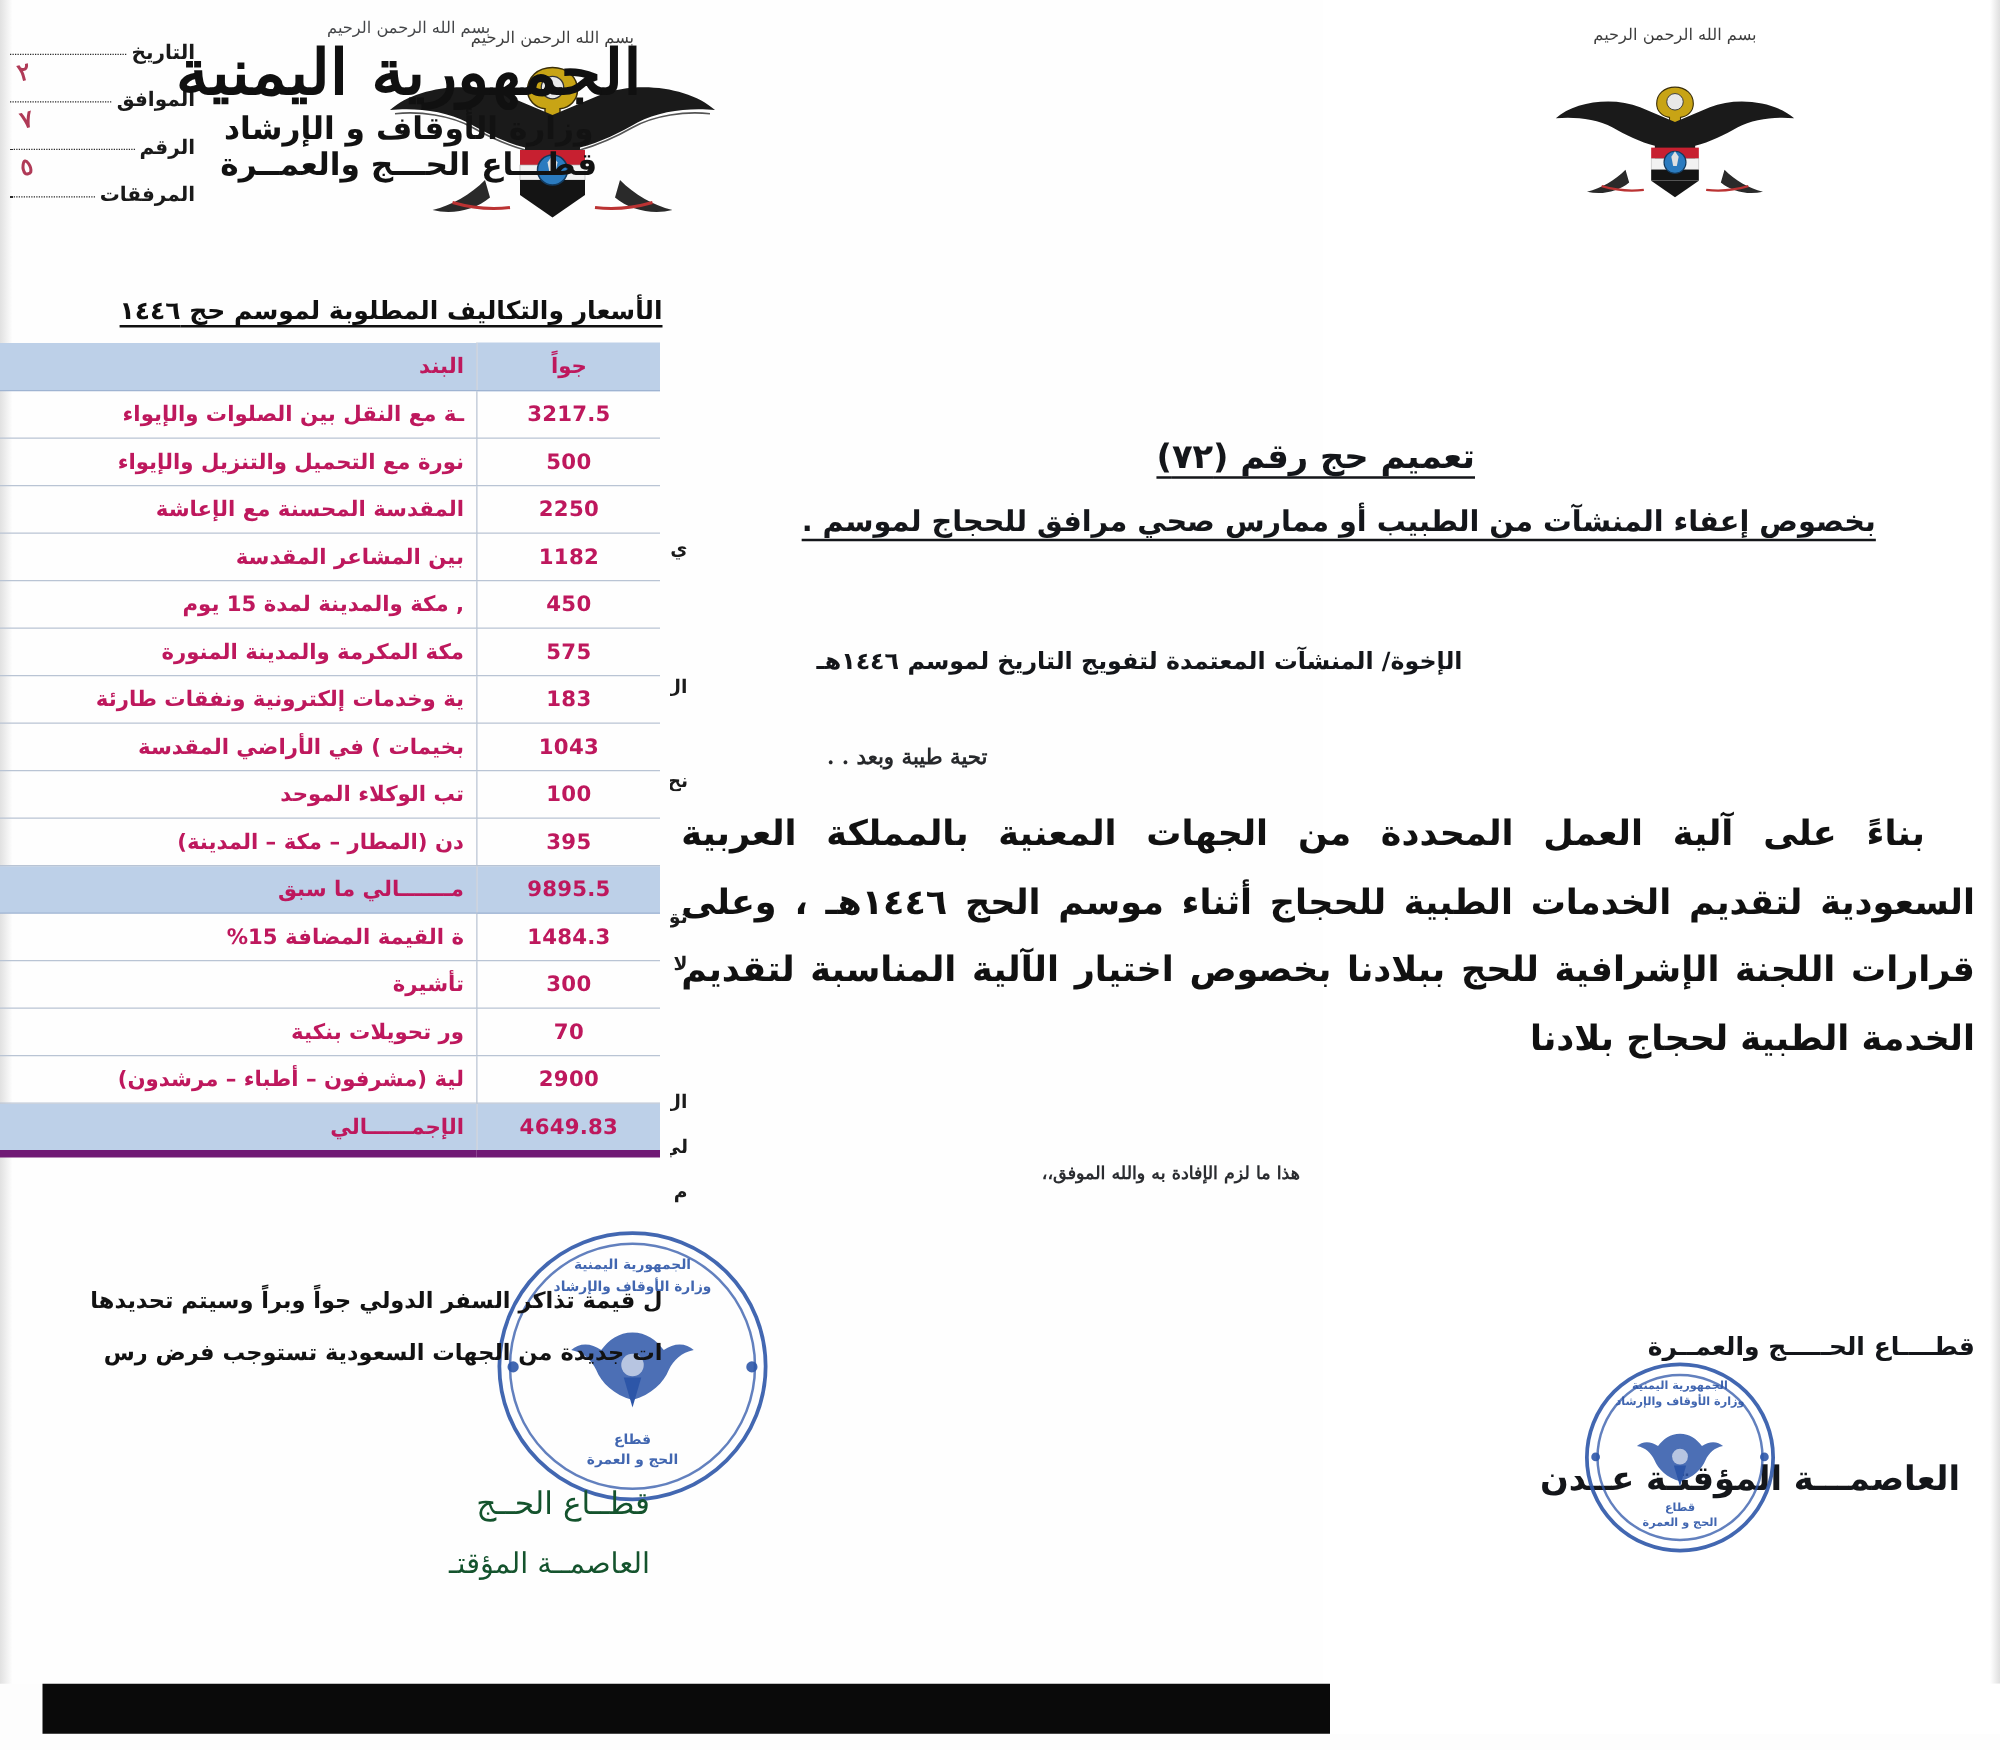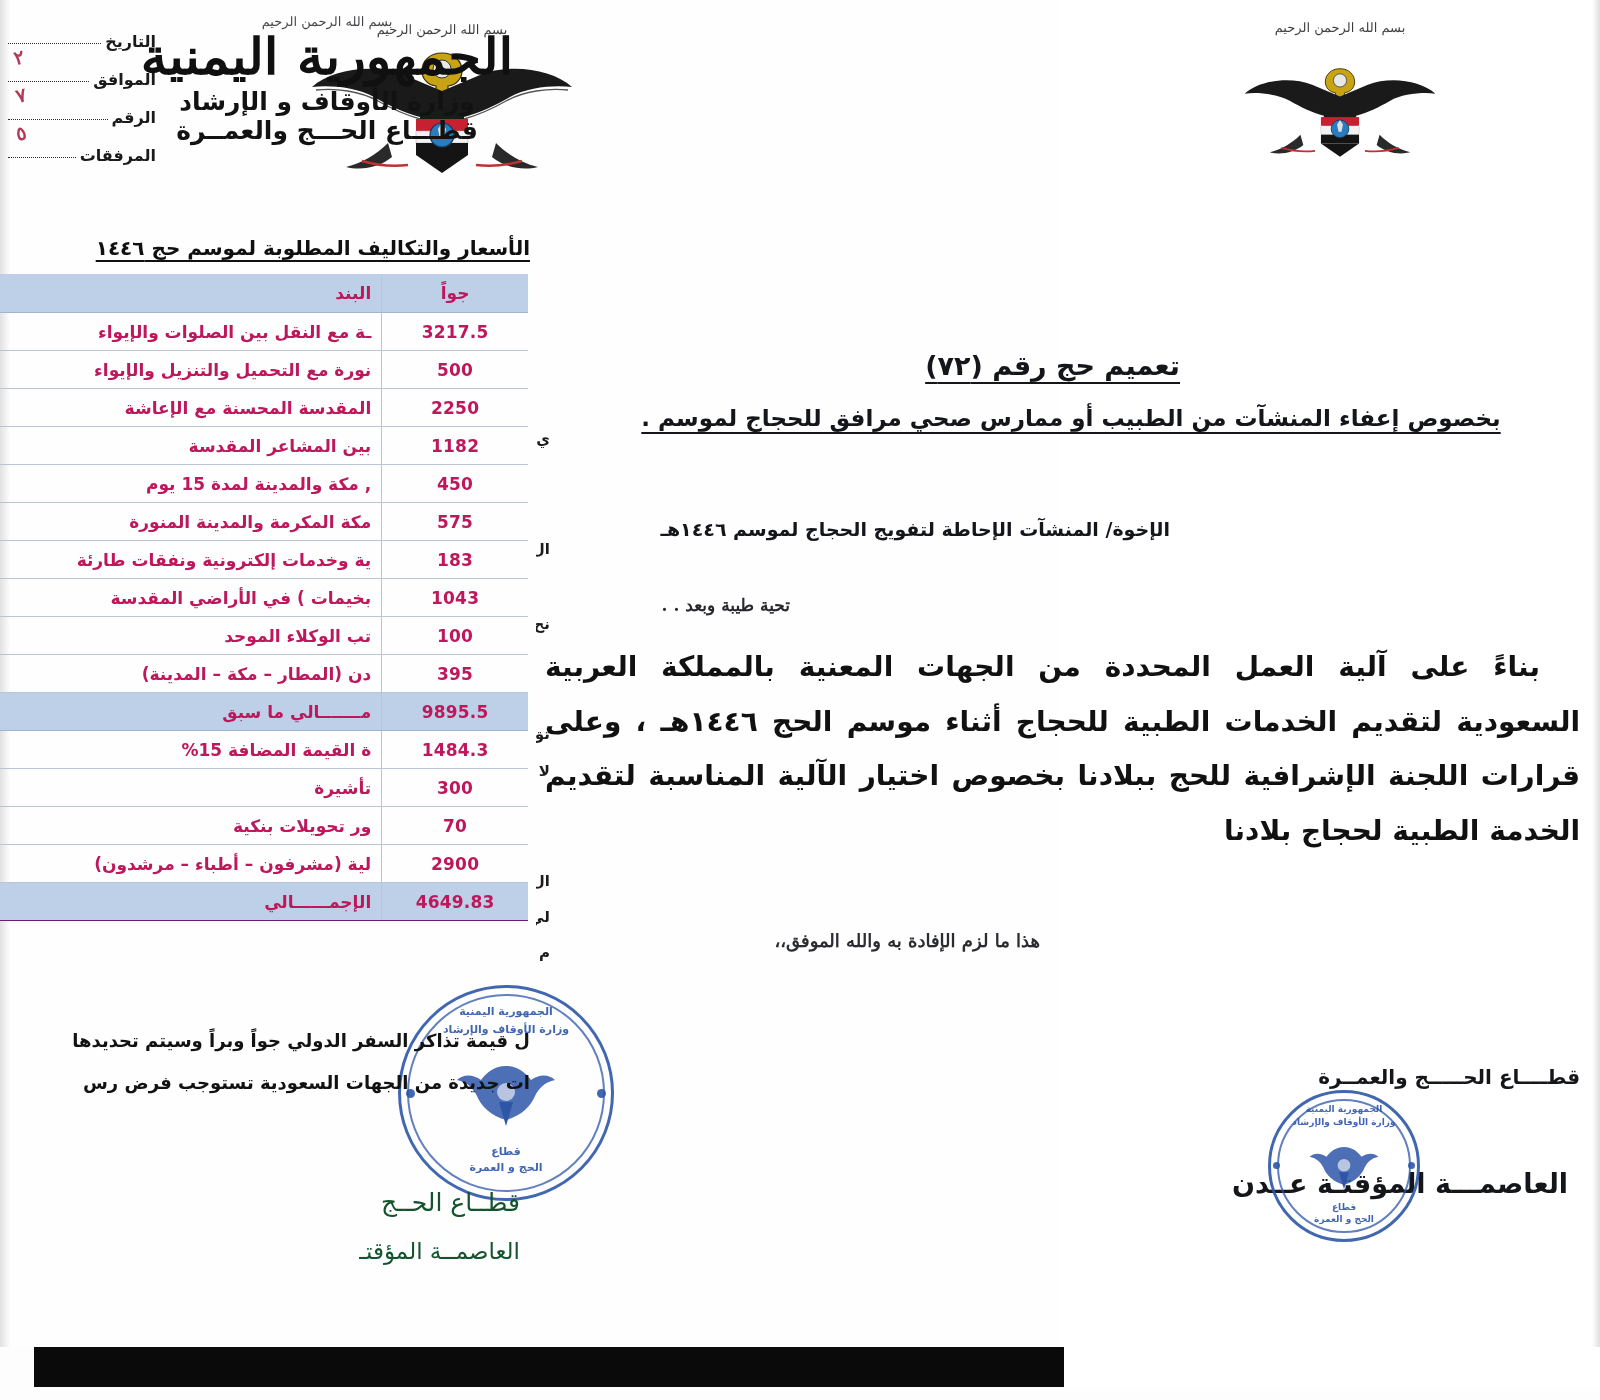--- a/index.html
+++ b/index.html
@@ -55,21 +55,21 @@
   .addressee{position:absolute;right:430px;top:518px;font-size:19px;font-weight:700;
              direction:rtl;letter-spacing:-.4px;}
   .greeting{position:absolute;right:810px;top:595px;font-size:17px;direction:rtl;
             font-family:"DejaVu Serif",serif;font-weight:600;letter-spacing:-.3px;opacity:.92;}
 
   .para{position:absolute;direction:rtl;text-align:justify;font-size:28px;font-weight:700;
         line-height:1.95;letter-spacing:-.5px;color:#111;}
   #para1{right:20px;top:640px;width:1035px;text-indent:40px;}
   #para2{right:20px;top:770px;width:1035px;text-indent:40px;}
 
-  .closing{position:absolute;right:560px;top:930px;font-size:18px;direction:rtl;
+  .closing{position:absolute;right:560px;top:930px;font-size:14px;direction:rtl;
            font-family:"DejaVu Serif",serif;font-weight:600;letter-spacing:-.2px;opacity:.9;}
 
   .sig{position:absolute;direction:rtl;font-weight:700;}
   #sig-l1{right:20px;top:1065px;width:360px;text-align:right;font-size:20px;letter-spacing:1px;}
   #sig-l2{right:20px;top:1120px;width:360px;text-align:center;font-size:27px;letter-spacing:1px;margin-top:48px;}
 
   
   .stamp{position:absolute;color:#2d56a8;}
   .stamp .ring{position:absolute;inset:0;border:3px solid #2d56a8;border-radius:50%;opacity:.9;}
   .stamp .ring2{position:absolute;inset:9px;border:2px solid #2d56a8;border-radius:50%;opacity:.75;}
@@ -86,21 +86,21 @@
   table.price{position:absolute;right:1072px;top:274px;width:528px;border-collapse:collapse;
               direction:rtl;font-size:17px;}
   table.price th,table.price td{border-bottom:1px solid #b9c4d4;padding:0;height:37px;
               vertical-align:middle;font-weight:700;color:#be185d;}
   table.price thead th{background:#bdd0e8;height:38px;font-size:17px;border-bottom:1px solid #9fb4d2;}
   table.price .c-item{text-align:right;padding-right:10px;width:330px;letter-spacing:-.4px;
               white-space:nowrap;overflow:hidden;}
   table.price .c-val{text-align:center;width:130px;border-left:1px solid #b9c4d4;
               font-family:"DejaVu Sans","Liberation Sans",sans-serif;letter-spacing:.2px;}
   table.price tr.hl td{background:#bdd0e8;border-bottom:1px solid #9fb4d2;}
-  table.price tr.total td{background:#bdd0e8;border-bottom:1px solid #701a75;margin-left:13px;}
+  table.price tr.total td{background:#bdd0e8;border-bottom:6px solid #701a75;margin-left:13px;}
 
   
   .stub{position:absolute;right:1050px;font-size:15px;font-weight:700;direction:rtl;
         color:#1b1b1b;white-space:nowrap;overflow:hidden;width:14px;text-align:right;}
 
   .note{position:absolute;right:1070px;direction:rtl;text-align:right;font-size:18px;
         font-weight:700;letter-spacing:-.4px;color:#121212;white-space:nowrap;}
   #note1{top:1030px;}
   #note2{top:1072px;}
 
@@ -186,21 +186,21 @@
         <path d="M96 108 C84 120 70 128 54 132 C70 136 88 132 100 122" fill="#2a2a2a"></path>
         <path d="M204 108 C216 120 230 128 246 132 C230 136 212 132 200 122" fill="#2a2a2a"></path>
         <path d="M70 126 C84 130 100 132 116 130" fill="none" stroke="#b33" stroke-width="2.5"></path>
         <path d="M230 126 C216 130 200 132 184 130" fill="none" stroke="#b33" stroke-width="2.5"></path>
       </g>
     </svg>
   </div>
 
   <div class="doc-title">تعميم حج رقم (٧٢)</div>
   <div class="doc-sub">بخصوص إعفاء المنشآت من الطبيب أو ممارس صحي مرافق للحجاج لموسم .</div>
-  <div class="addressee">الإخوة/ المنشآت الإحاطة لتفويج الحجاج لموسم ١٤٤٦هـ</div>
+  <div class="addressee">الإخوة/ المنشآت المعتمدة لتفويج التاريخ لموسم ١٤٤٦هـ</div>
   <div class="greeting">تحية طيبة وبعد . .</div>
   <div class="para" id="para1">بناءً على آلية العمل المحددة من الجهات المعنية بالمملكة العربية السعودية لتقديم الخدمات الطبية للحجاج أثناء موسم الحج ١٤٤٦هـ ، وعلى قرارات اللجنة الإشرافية للحج ببلادنا بخصوص اختيار الآلية المناسبة لتقديم الخدمة الطبية لحجاج بلادنا</div>
   <div class="closing">هذا ما لزم الإفادة به والله الموفق،،</div>
 
   <div class="sig" id="sig-l1">قطــــاع الحـــــج والعمــرة</div>
   <div class="sig" id="sig-l2">العاصمـــة المؤقتـة عــدن</div>
 
   <div class="stamp" style="left:398px;top:985px;width:216px;height:216px;">
     <div class="ring"></div>
     <div class="ring2"></div>

